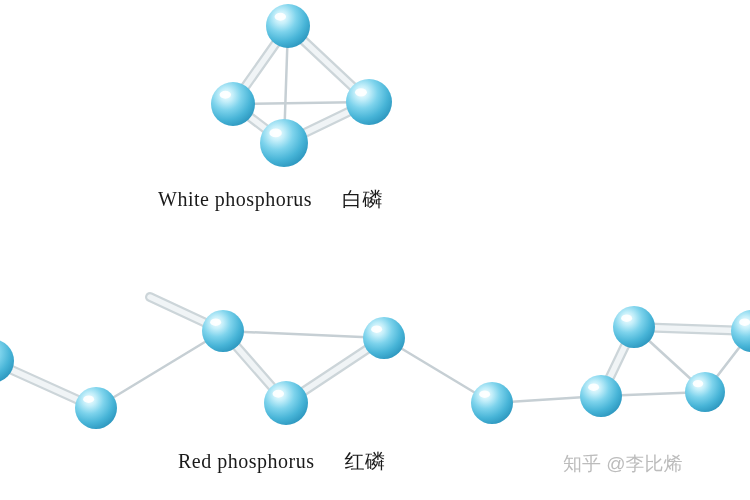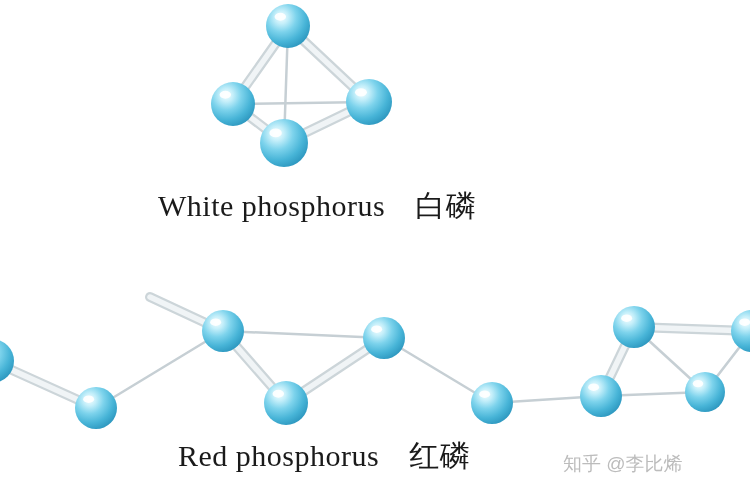--- a/index.html
+++ b/index.html
@@ -4,29 +4,29 @@
 <style>
   html,body{margin:0;padding:0;}
   body{
     width:750px;height:500px;position:relative;overflow:hidden;
     background:#ffffff;
     font-family:"Liberation Serif", serif;
   }
   #mol-canvas{position:absolute;left:0;top:0;width:750px;height:500px;}
   .mol-label{
     position:absolute;
-    font-size:30px;
+    font-size:20px;
     color:#1a1a1a;
     letter-spacing:0.5px;
     white-space:nowrap;
     text-align:right;
   }
   .mol-label .zh{margin-left:30px;}
   #white-label{left:158px;top:186px;}
-  #red-label{left:178px;top:436px;}
+  #red-label{left:178px;top:448px;}
   #watermark{
     position:absolute;left:563px;top:451px;
     font-size:19px;color:#bcbcbc;
     font-family:Liberation Sans, sans-serif;
     white-space:nowrap;
   }
 </style>
 </head>
 <body style="background: rgb(255, 255, 255);">
 

